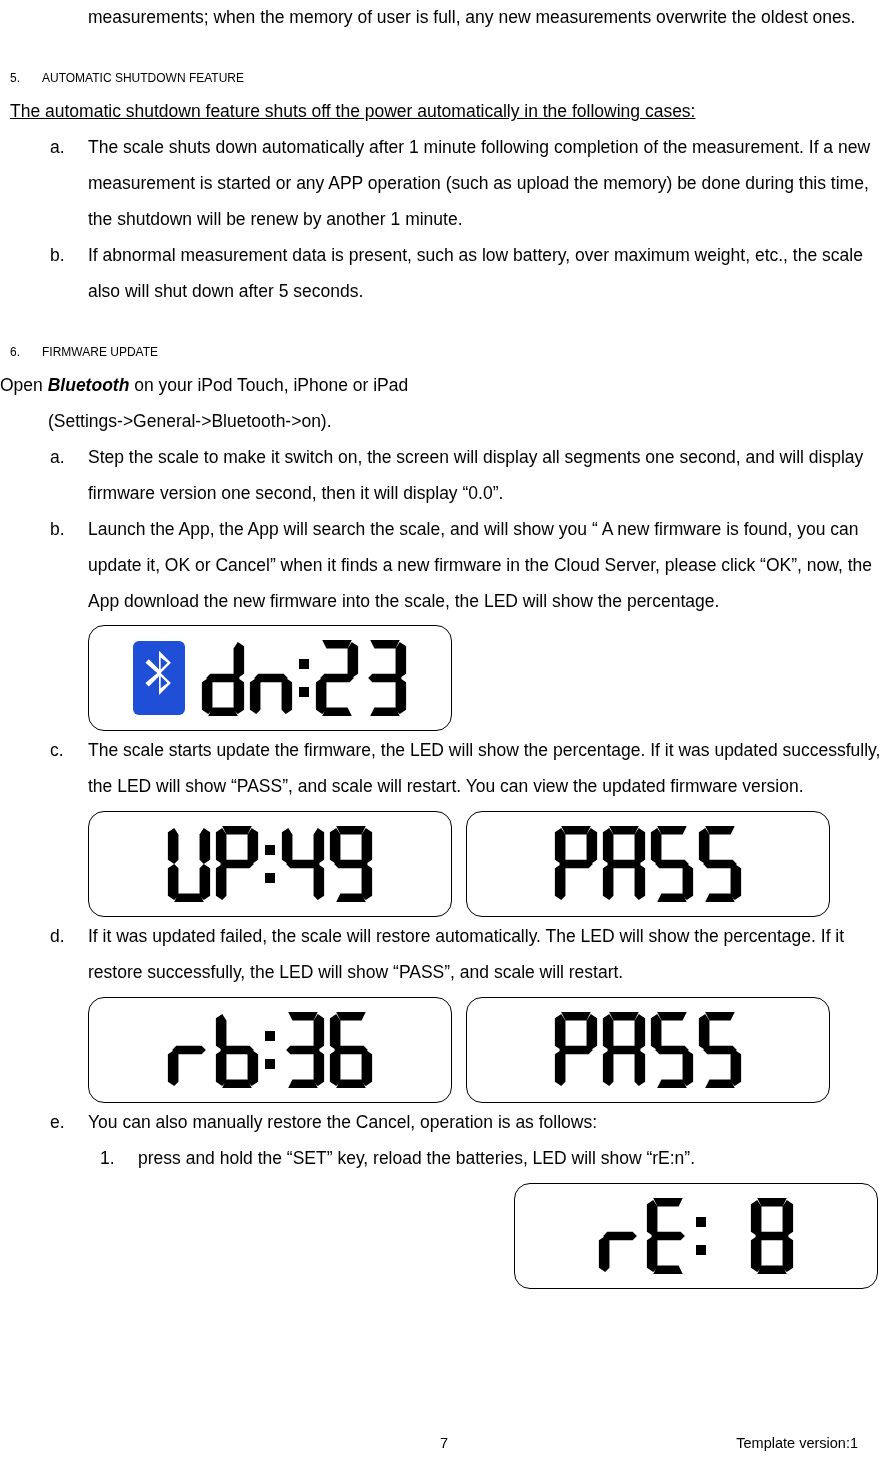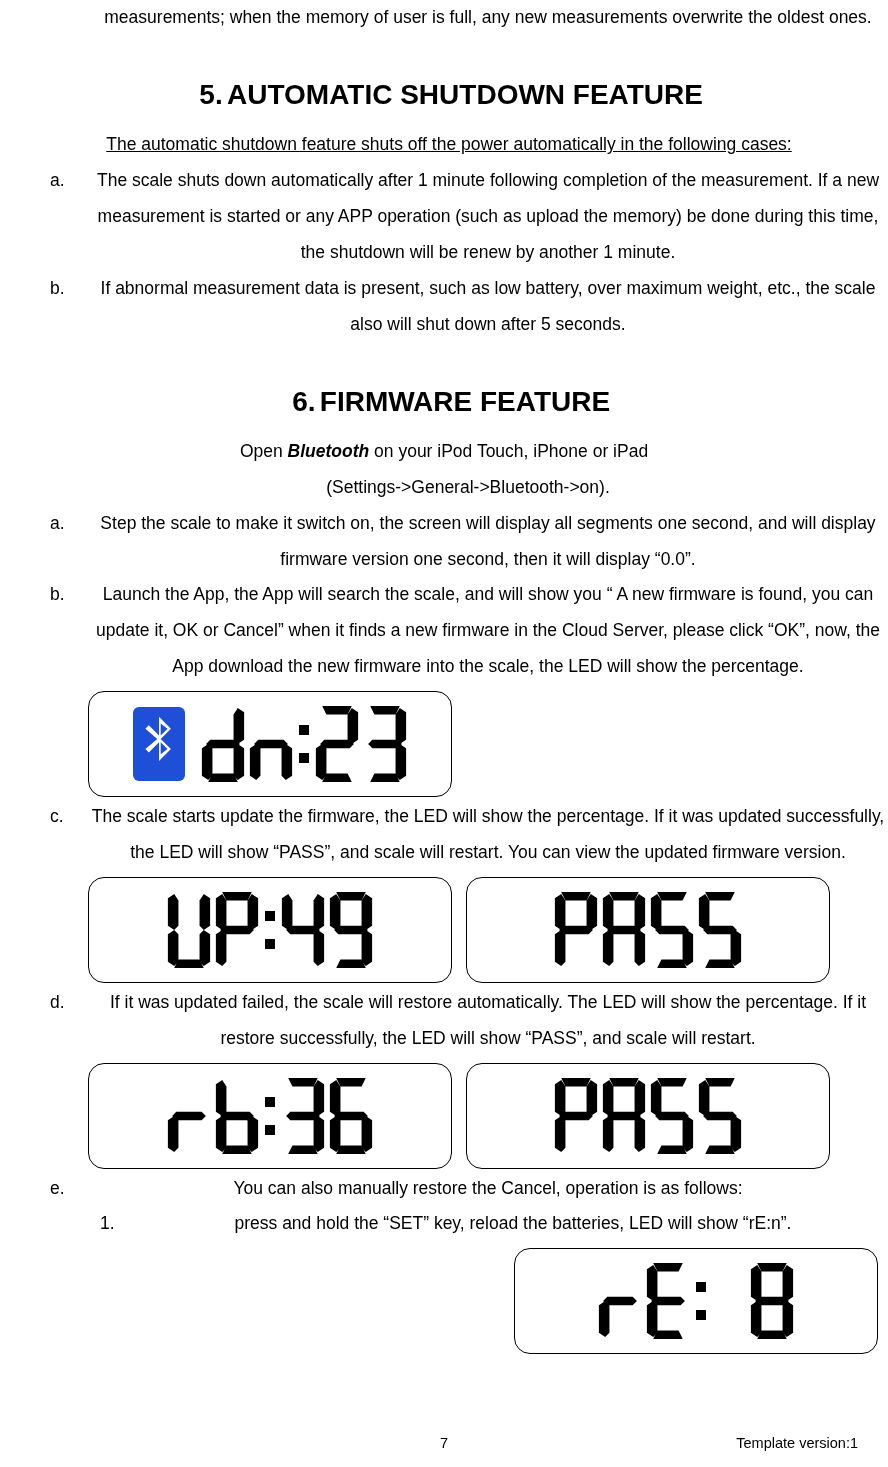--- a/index.html
+++ b/index.html
@@ -12,33 +12,32 @@
     padding: 0;
     background: #fff;
   }
   .page {
     width: 888px;
     min-height: 1467px;
     box-sizing: border-box;
     padding: 0 0 0 0;
     position: relative;
     margin: 0 auto;
-    text-align: center;
   }
   .content {
     padding: 0 0 0 0;
   }
   .intro-frag {
     margin-left: 88px;
     margin-right: 0;
     margin-top: 0;
   }
   h2.sec {
-    font-size: 28px;
-    font-weight: bold;
+    font-size: 12px;
+    font-weight: normal;
     margin: 30px 0 4px 10px;
   }
   h2.sec .num { display:inline-block; width: 32px; }
   .sec-body {
     margin-left: 10px;
     margin-right: 0;
     text-decoration: underline;
   }
   ol.alpha {
     list-style: none;
@@ -292,21 +291,21 @@
     <h2 class="sec">
       <span class="num">5.</span><span>AUTOMATIC SHUTDOWN FEATURE</span>
     </h2>
     <div class="sec-body">The automatic shutdown feature shuts off the power automatically in the following cases:</div>
     <ol class="alpha">
       <li><span class="mk">a.</span><span>The scale shuts down automatically after 1 minute following completion of the measurement. If a new measurement is started or any APP operation (such as upload the memory) be done during this time, the shutdown will be renew by another 1 minute.</span></li>
       <li><span class="mk">b.</span><span>If abnormal measurement data is present, such as low battery, over maximum weight, etc., the scale also will shut down after 5 seconds.</span></li>
     </ol>
 
     <h2 class="sec">
-      <span class="num">6.</span><span>FIRMWARE FEATURE</span>
+      <span class="num">6.</span><span>FIRMWARE UPDATE</span>
     </h2>
     <div class="open-line">
       <span>Open </span><b><i>Bluetooth</i></b><span> on your iPod Touch, iPhone or iPad</span>
     </div>
     <div class="open-line2">(Settings-&gt;General-&gt;Bluetooth-&gt;on).</div>
 
     <ol class="alpha">
       <li><span class="mk">a.</span><span>Step the scale to make it switch on, the screen will display all segments one second, and will display firmware version one second, then it will display “0.0”.</span></li>
       <li><span class="mk">b.</span><span>Launch the App, the App will search the scale, and will show you “ A new firmware is found, you can update it, OK or Cancel” when it finds a new firmware in the Cloud Server, please click “OK”, now, the App download the new firmware into the scale, the LED will show the percentage.</span>
         <div class="lcd-row">

